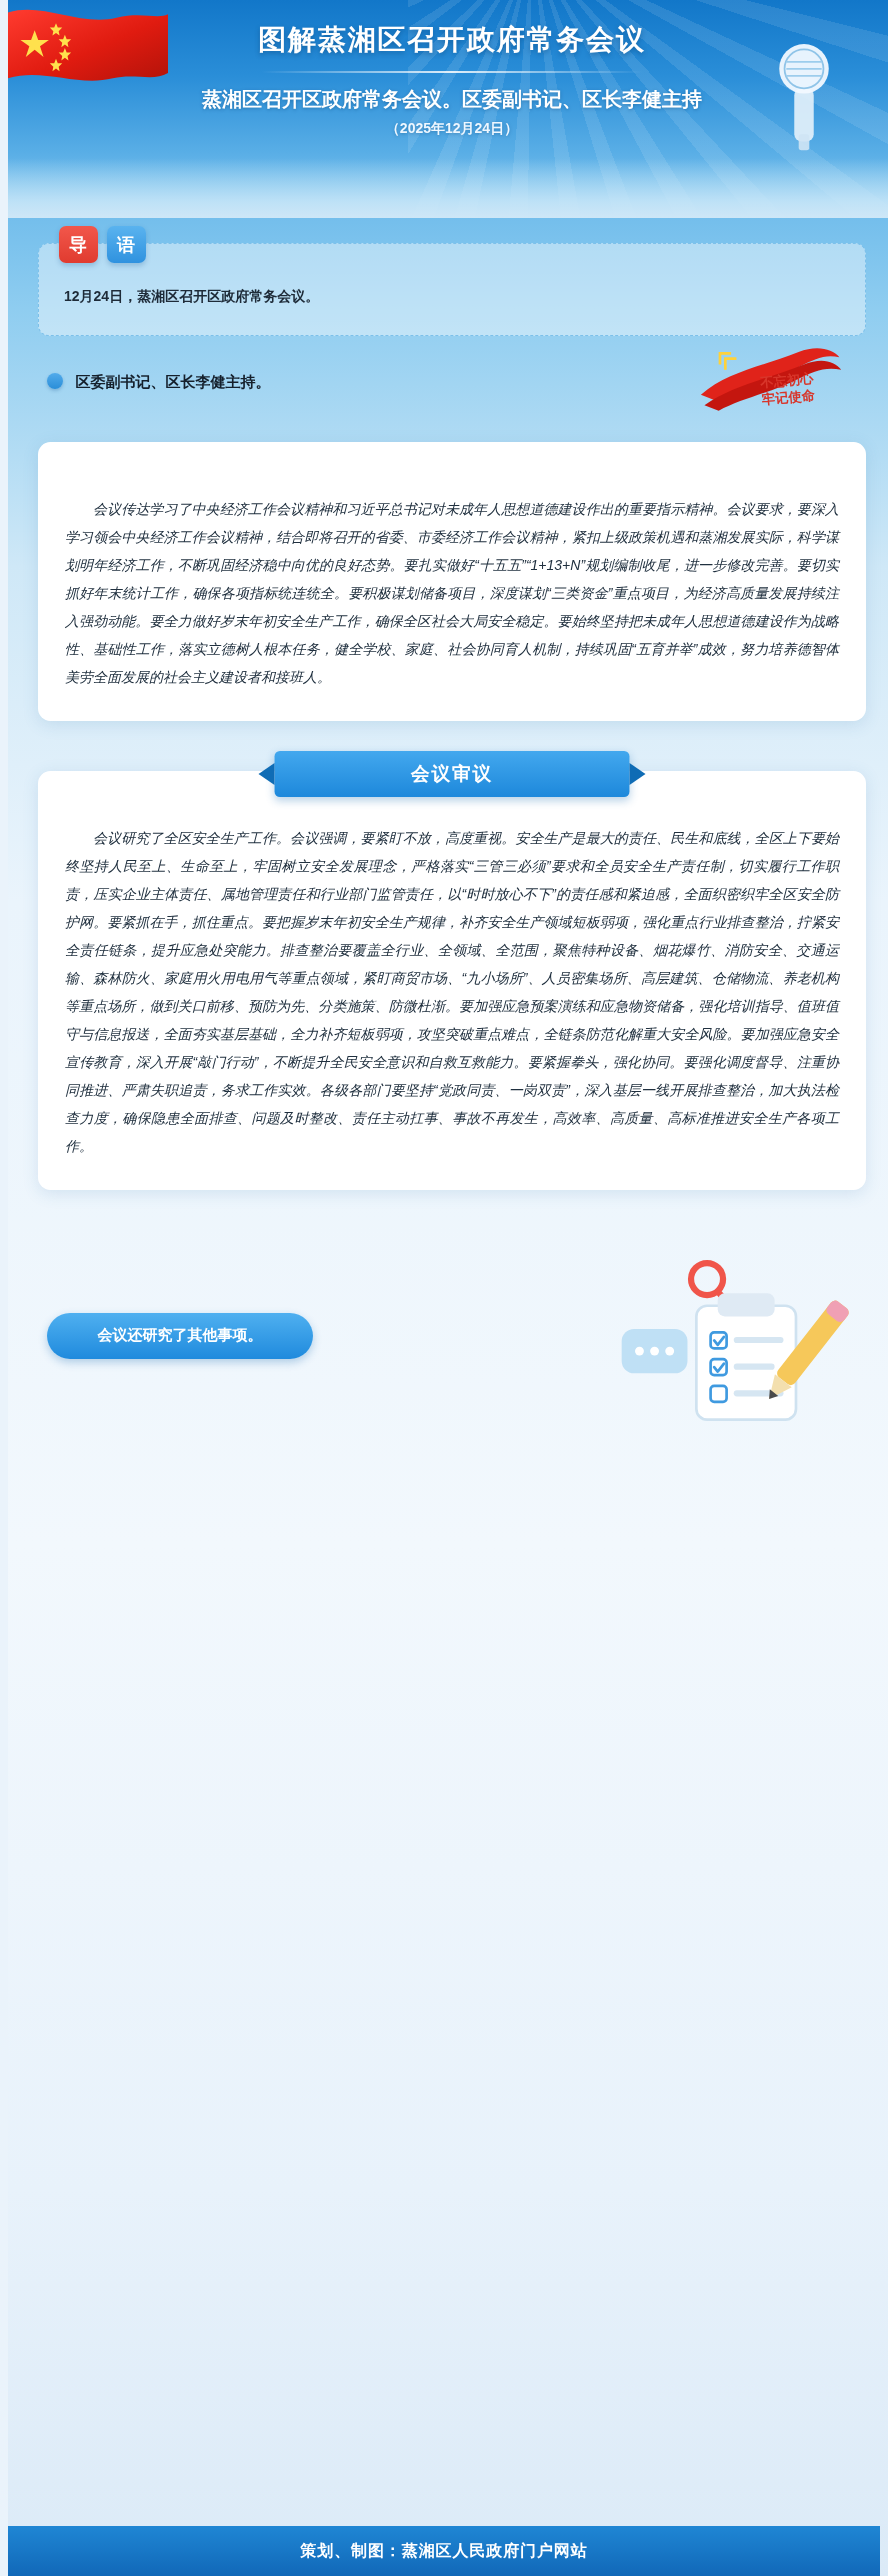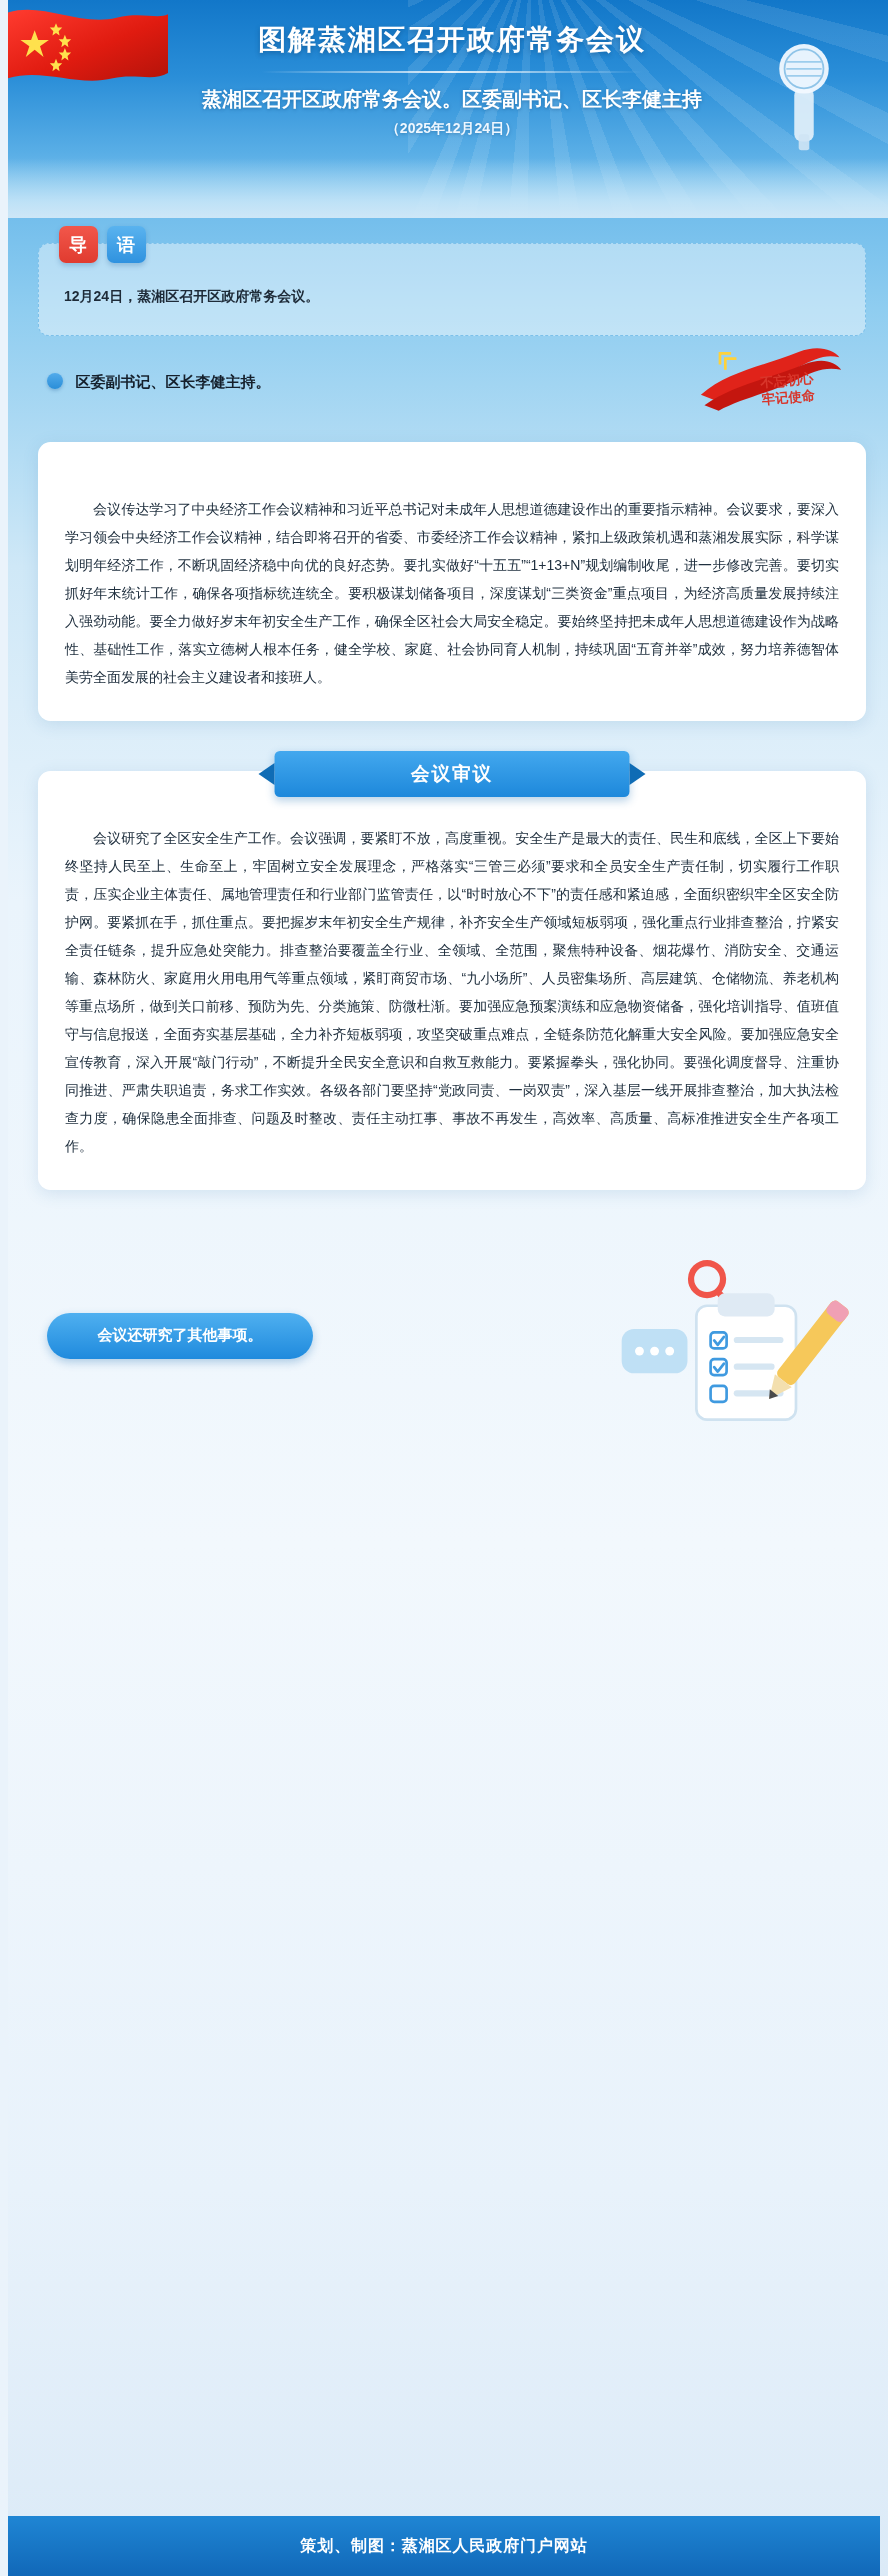--- a/index.html
+++ b/index.html
@@ -145,39 +145,40 @@
   }
   .card-banner:before, .card-banner:after {
     content: ""; position: absolute; top: 12.4px; width: 0; height: 0;
     border-top: 11.5px solid transparent; border-bottom: 11.5px solid transparent;
   }
   .card-banner:before { left: -16px; border-right: 16px solid #0f6cb5; }
   .card-banner:after { right: -16px; border-left: 16px solid #0f6cb5; }
   .body-text {
     font-size: 14px; line-height: 2.0; color: #20303f; text-align: justify;
     text-indent: 2em;
+    font-style: italic;
   }
 
   
   .other-wrap { padding: 0 14px; margin-top: 57px; position: relative; height: 187px; }
   .pill {
     display: inline-flex; align-items: center; justify-content: center;
     min-width: 266px; height: 46px; padding: 0 30px;
     background: linear-gradient(180deg,#4fb0f0 0%, #1f8add 100%);
     color: #fff; font-size: 15px; font-weight: bold;
     border-radius: 23px;
     box-shadow: 0 3.6px 9px rgba(25,110,180,0.3);
     margin-left: 25px; margin-top: 66px;
   }
   .illus { position: absolute; right: 36px; top: 0; width: 249px; height: 178px; }
 
   
   .footer {
     position: absolute; left: 0; right: 16px; bottom: 0;
-    height: 60px;
+    height: 50px;
     background: linear-gradient(180deg,#1f86d4 0%, #1168b8 100%);
     display: flex; align-items: center; justify-content: center;
     color: #ffffff; font-size: 16px; font-weight: bold; letter-spacing: 0.9px;
   }
 </style>
 </head>
 <body>
 
 <div class="page">
 

